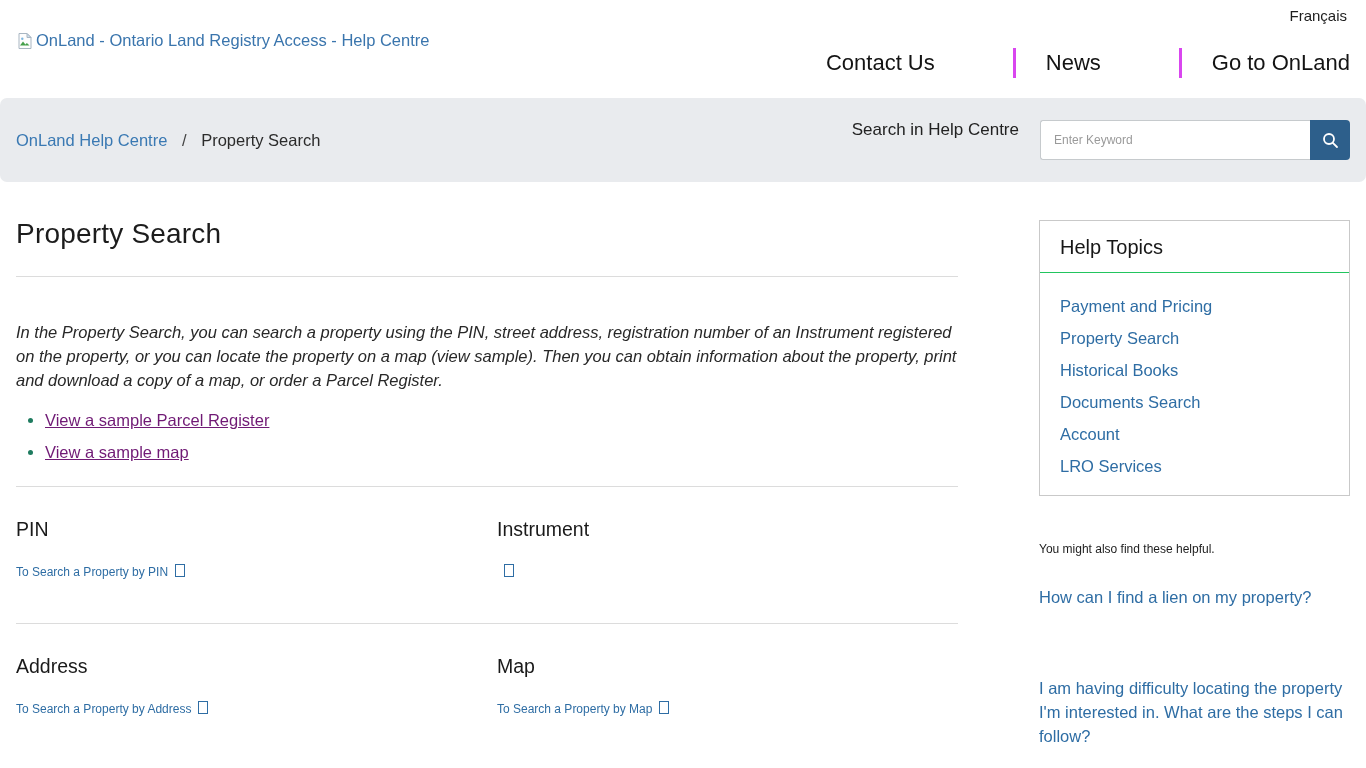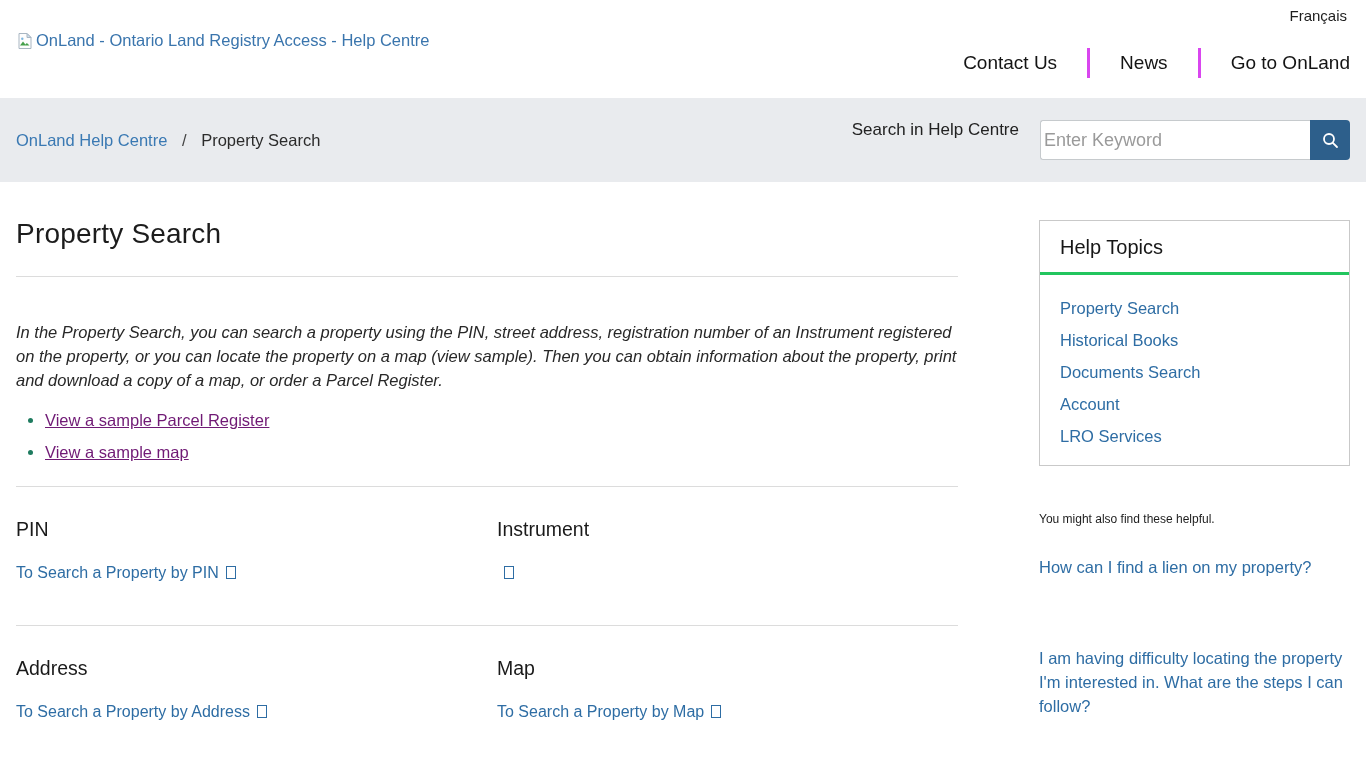--- a/index.html
+++ b/index.html
@@ -22,43 +22,43 @@
     position: absolute; top: 31px; left: 16px;
     display: flex; align-items: center; gap: 2px;
     text-decoration: none;
   }
   .logo-alt { color: #3a75ad; font-size: 16.5px; }
   .top-nav {
     position: absolute; top: 48px; right: 16px;
     display: flex; align-items: center;
   }
   .top-nav a {
-    font-size: 19px; color: #141414; text-decoration: none;
-    padding: 2px 30px; line-height: 26px;
+    font-size: 22px; color: #141414; text-decoration: none;
+    padding: 2px 30px; line-height: 26px; margin-left: 48px;
   }
   .top-nav a + a { border-left: 3px solid #d946ef; }
   .top-nav a:first-child { padding-left: 0; }
   .top-nav a:last-child { padding-right: 0; }
 
   
   .crumb-bar {
     height: 84px; background: #e9ebee;
-    display: flex; align-items: center; padding: 0 16px;
+    display: flex; align-items: center; padding: 0 16px; border-radius: 7px;
   }
   .breadcrumb { font-size: 16.5px; }
   .breadcrumb .crumb-link { color: #3a79b3; text-decoration: none; }
   .breadcrumb .crumb-sep { color: #444; margin: 0 10px; }
   .breadcrumb .crumb-current { color: #2b2b2b; }
   .search-group { margin-left: auto; display: flex; align-items: flex-start; }
   .search-label { font-size: 17px; color: #222; margin-right: 21px; }
   .search-input {
-    width: 270px; height: 40px; padding: 0 3px;
+    width: 270px; height: 40px; padding: 0 13px;
     border: 1px solid #c6cacd; border-right: none;
     border-radius: 3px 0 0 3px;
-    font-size: 18px; font-family: "Liberation Sans", sans-serif; color: #444;
+    font-size: 12px; font-family: "Liberation Sans", sans-serif; color: #444;
     outline: none;
   }
   .search-input::placeholder { color: #9a9a9a; }
   .search-btn {
     width: 40px; height: 40px; border: none;
     background: #2d5f8b; border-radius: 0 4px 4px 0;
     display: flex; align-items: center; justify-content: center;
     cursor: pointer;
   }
 
@@ -78,33 +78,33 @@
     margin: 43px 0 0; font-size: 16.5px; line-height: 24px; color: #282828; font-style: italic;
   }
   .samples { margin: 19px 0 0; padding-left: 29px; list-style: disc; }
   .samples li { color: #1e7b5f; font-size: 16.5px; margin-bottom: 13px; }
   .samples a { color: #701a75; text-decoration: underline; }
   .d2 { margin-top: 24px; }
   .sections-row { display: grid; grid-template-columns: 481px auto; margin-top: 31px; }
   .section h2 { margin: 0; font-size: 19.5px; font-weight: 400; color: #1a1a1a; }
   .section .section-link {
     display: inline-block; margin-top: 23px;
-    font-size: 16px; color: #2e6da4; text-decoration: none;
+    font-size: 12px; color: #2e6da4; text-decoration: none;
   }
   .tofu {
     display: inline-block; width: 10px; height: 13px;
     border: 1px solid currentColor; margin-left: 7px; vertical-align: -1px;
   }
   .d3 { margin-top: 43px; }
 
   
   .topics-box { border: 1px solid #c9c9c9; margin-top: 38px; background: #fff; }
   .topics-title {
     font-size: 20px; color: #171717; padding: 15px 20px 13px;
-    border-bottom: 3px solid #22c55e;
+    border-bottom: 1px solid #22c55e;
   }
   .topics-list { padding: 10px 20px 20px; }
   .topics-list a {
     display: block; font-size: 16.5px; color: #2e6da4;
     text-decoration: none; margin-top: 14px; line-height: 18px;
   }
   .helpful { margin-top: 46px; }
   .helpful-intro { font-size: 12px; color: #1d1d1d; }
   .helpful-link {
     display: block; margin-top: 29px;
@@ -193,20 +193,21 @@
         <a class="section-link"><span>To Search a Property by Map</span><span class="tofu"></span></a>
       </div>
     </div>
 
   </div>
 
   <div class="side-col">
     <div class="topics-box">
       <div class="topics-title">Help Topics</div>
       <div class="topics-list">
+        <a>Payment and Pricing</a>
         <a>Property Search</a>
         <a>Historical Books</a>
         <a>Documents Search</a>
         <a>Account</a>
         <a>LRO Services</a>
       </div>
     </div>
 
     <div class="helpful">
       <div class="helpful-intro">You might also find these helpful.</div>

